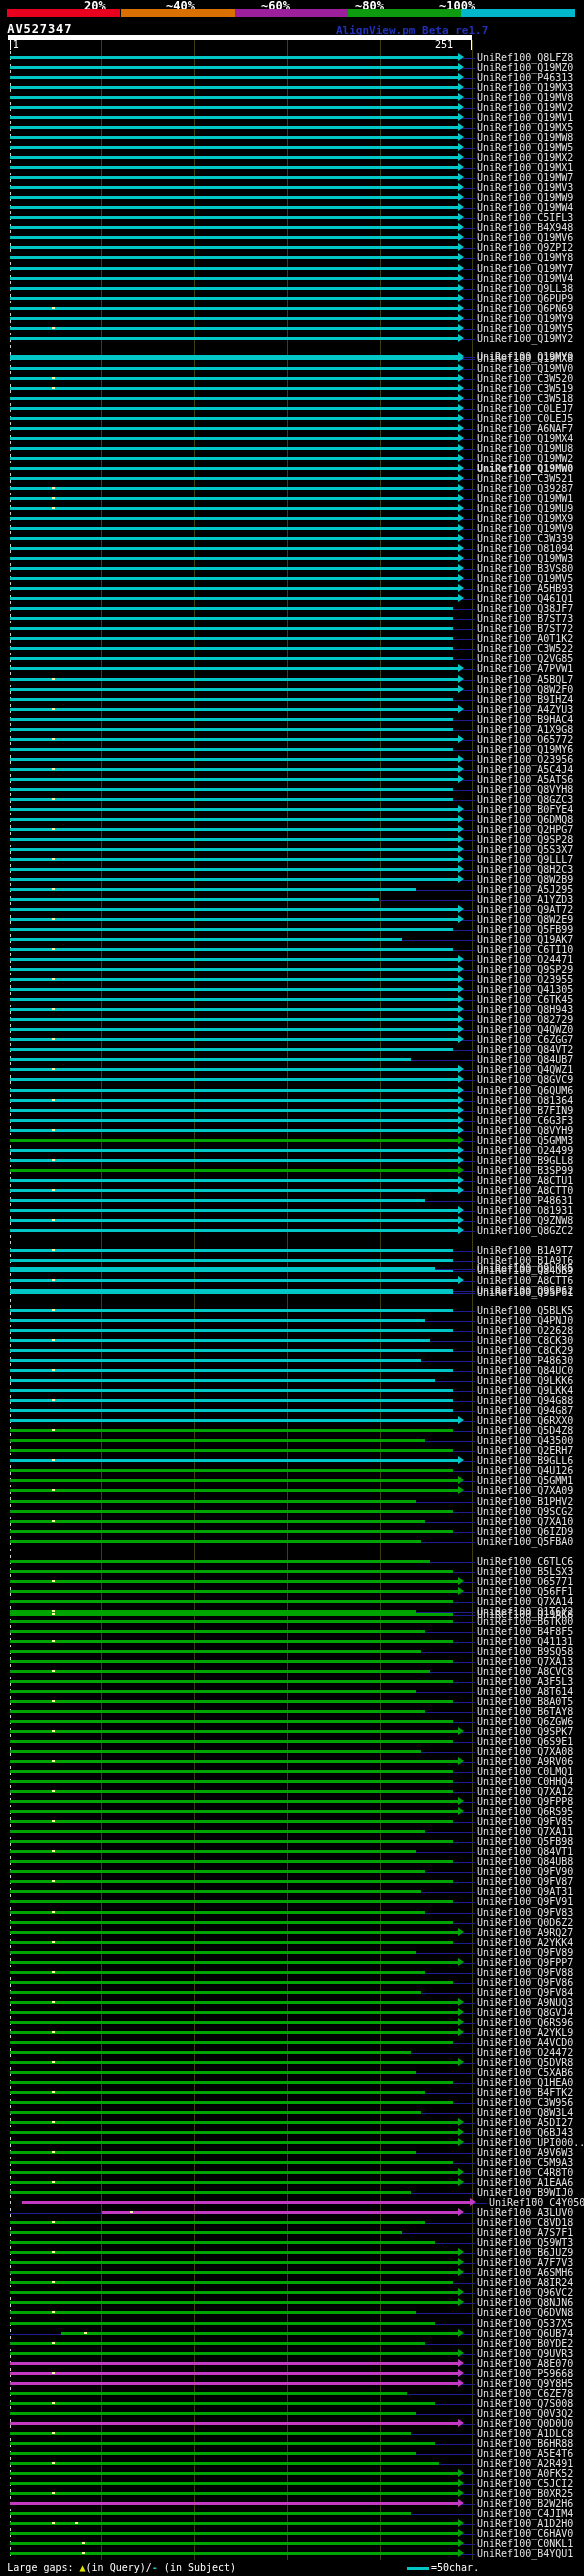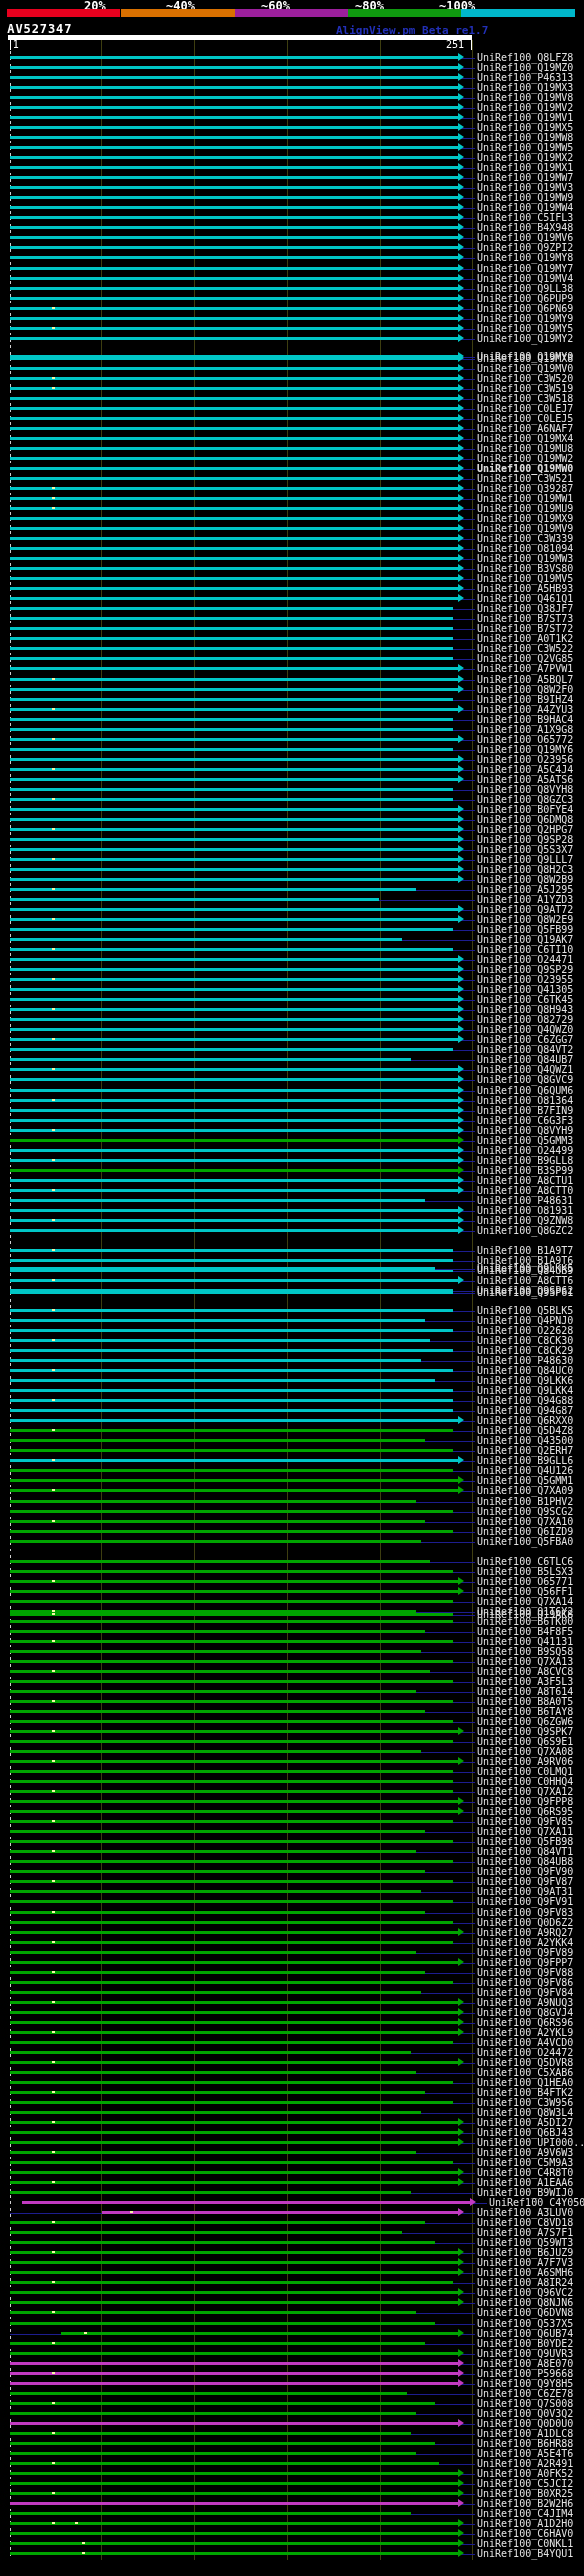--- a/index.html
+++ b/index.html
@@ -47,21 +47,21 @@
     <div class="keyseg" style="left: 348px; width: 113px; background: rgb(15, 155, 15);"></div>
     <div class="keyseg" style="left: 461px; width: 114px; background: rgb(0, 183, 203);"></div>
   </div>
 
   <div id="page-title">AV527347</div>
   <div id="app-version">AlignView.pm Beta re1.7</div>
 
   <div id="query-bar"></div>
   <div class="scale-tick" style="left:10px"></div>
   <span class="scale-num" style="left:12.8px">1</span>
-  <span class="scale-num" style="left:446px">251</span>
+  <span class="scale-num" style="left:435px">251</span>
   <div class="scale-tick" style="left:471px"></div>
 
   <div class="gridline" style="left:101px"></div>
   <div class="gridline" style="left:194px"></div>
   <div class="gridline" style="left:287px"></div>
   <div class="gridline" style="left:380px"></div>
   <div class="gridline" style="left:472px"></div>
   <div id="query-start-line"></div>
 
   <div id="plot">
@@ -1526,15 +1526,20 @@
       </div>
       <div class="row" style="top: 2549px;">
         <div class="connector" style="left: 10px; width: 465px; background: rgb(29, 29, 143);"></div>
         <div class="bar" style="left: 10px; width: 448px; background: rgb(0, 164, 0);"></div>
         <div class="arrow" style="left: 458px; border-left-color: rgb(0, 164, 0);"></div>
         <div class="gapdot" style="left: 82px; background: rgb(245, 245, 165);"></div>
         <span class="hit-label">UniRef100_B4YQU1</span>
       </div>
     </div>
 
+  <div id="legend">
+    <span class="lg-left"><span>Large gaps: </span><span class="lg-tri">▲</span><span>(in Query)/</span><span class="lg-dash">-</span><span> (in Subject)</span></span>
+    <div id="legend-swatch"></div>
+    <span class="lg-right">=50char.</span>
+  </div>
 
 </div>
 
 
 </body></html>

